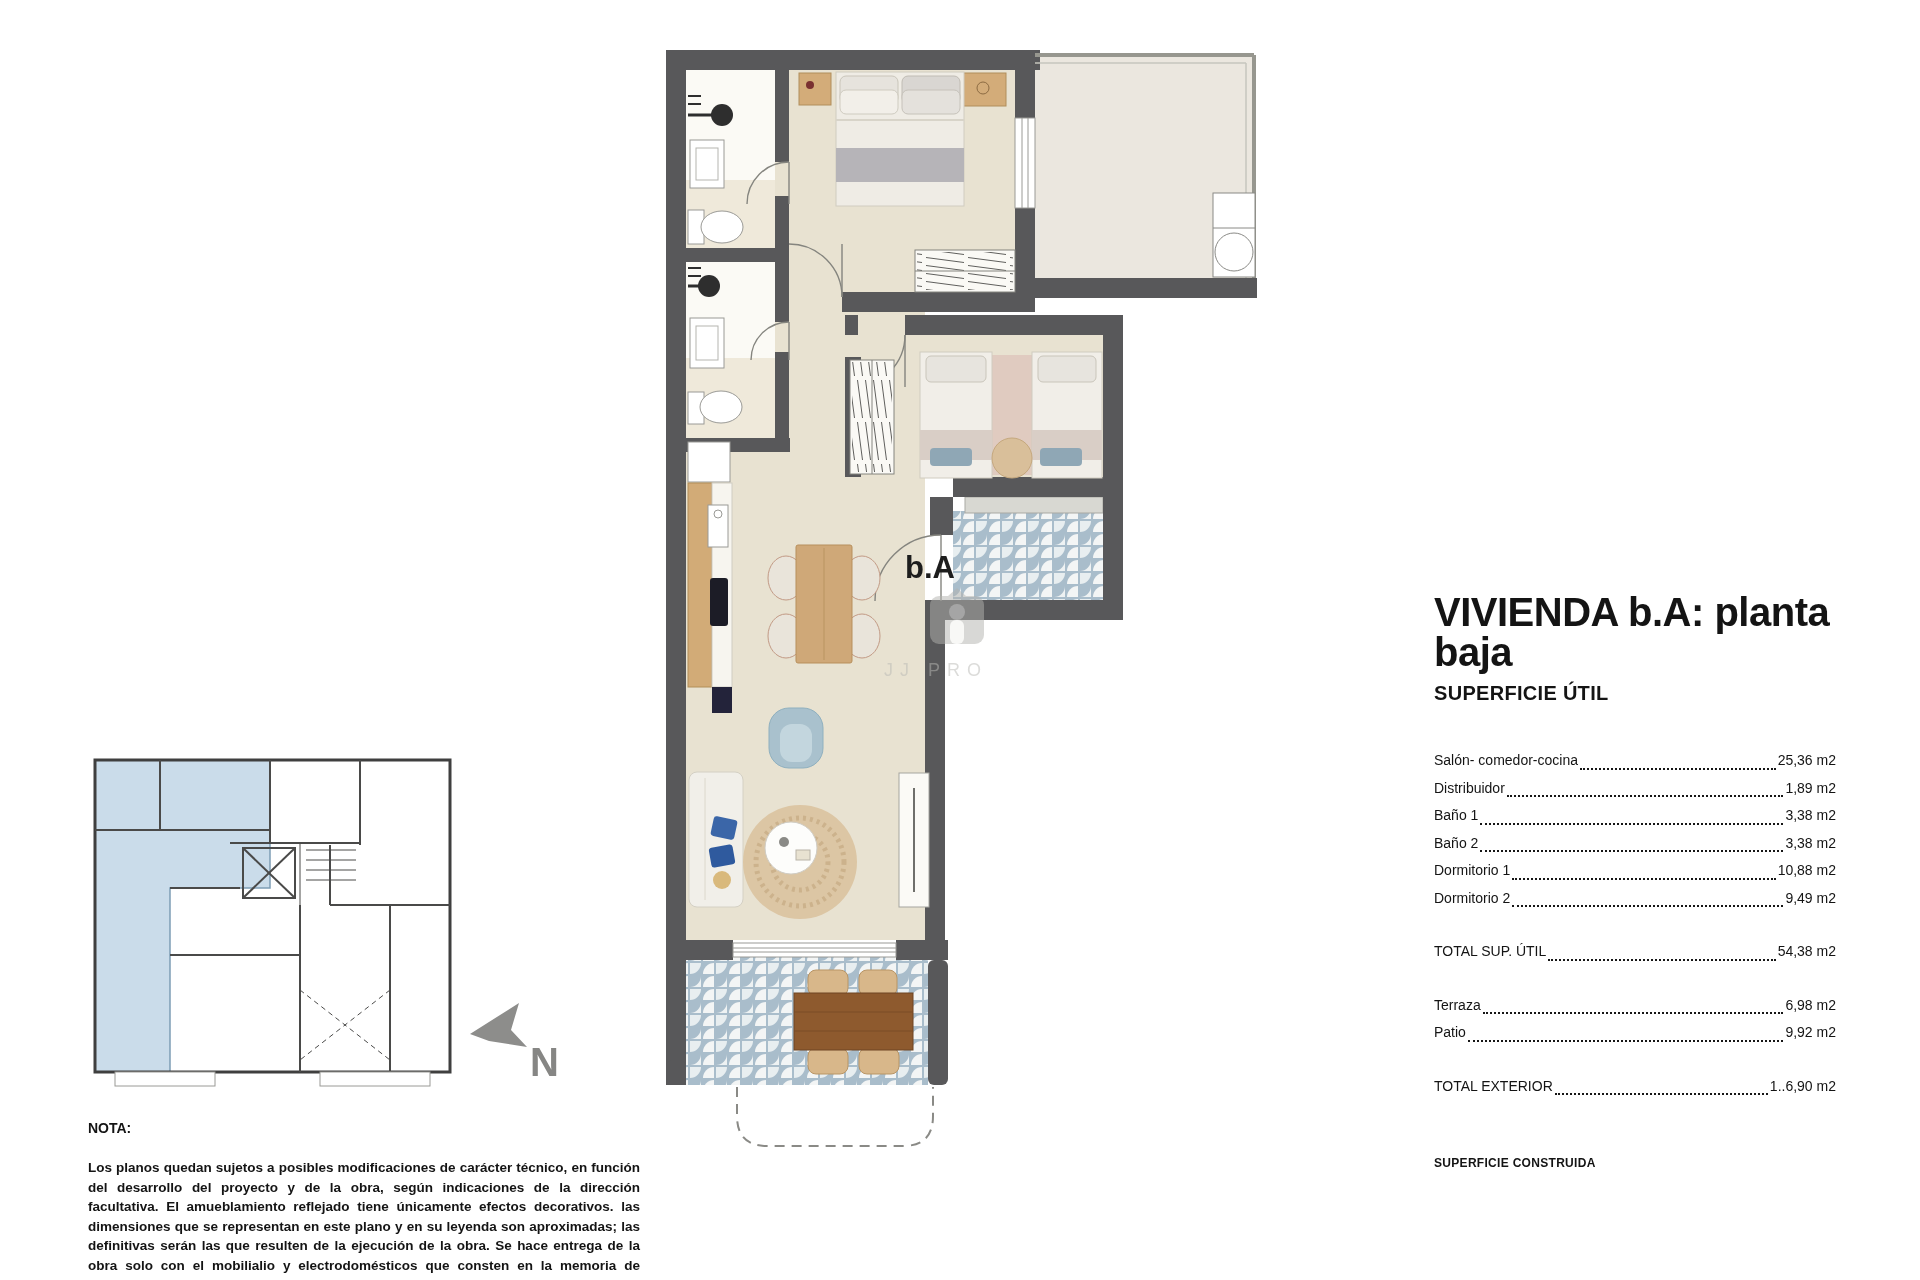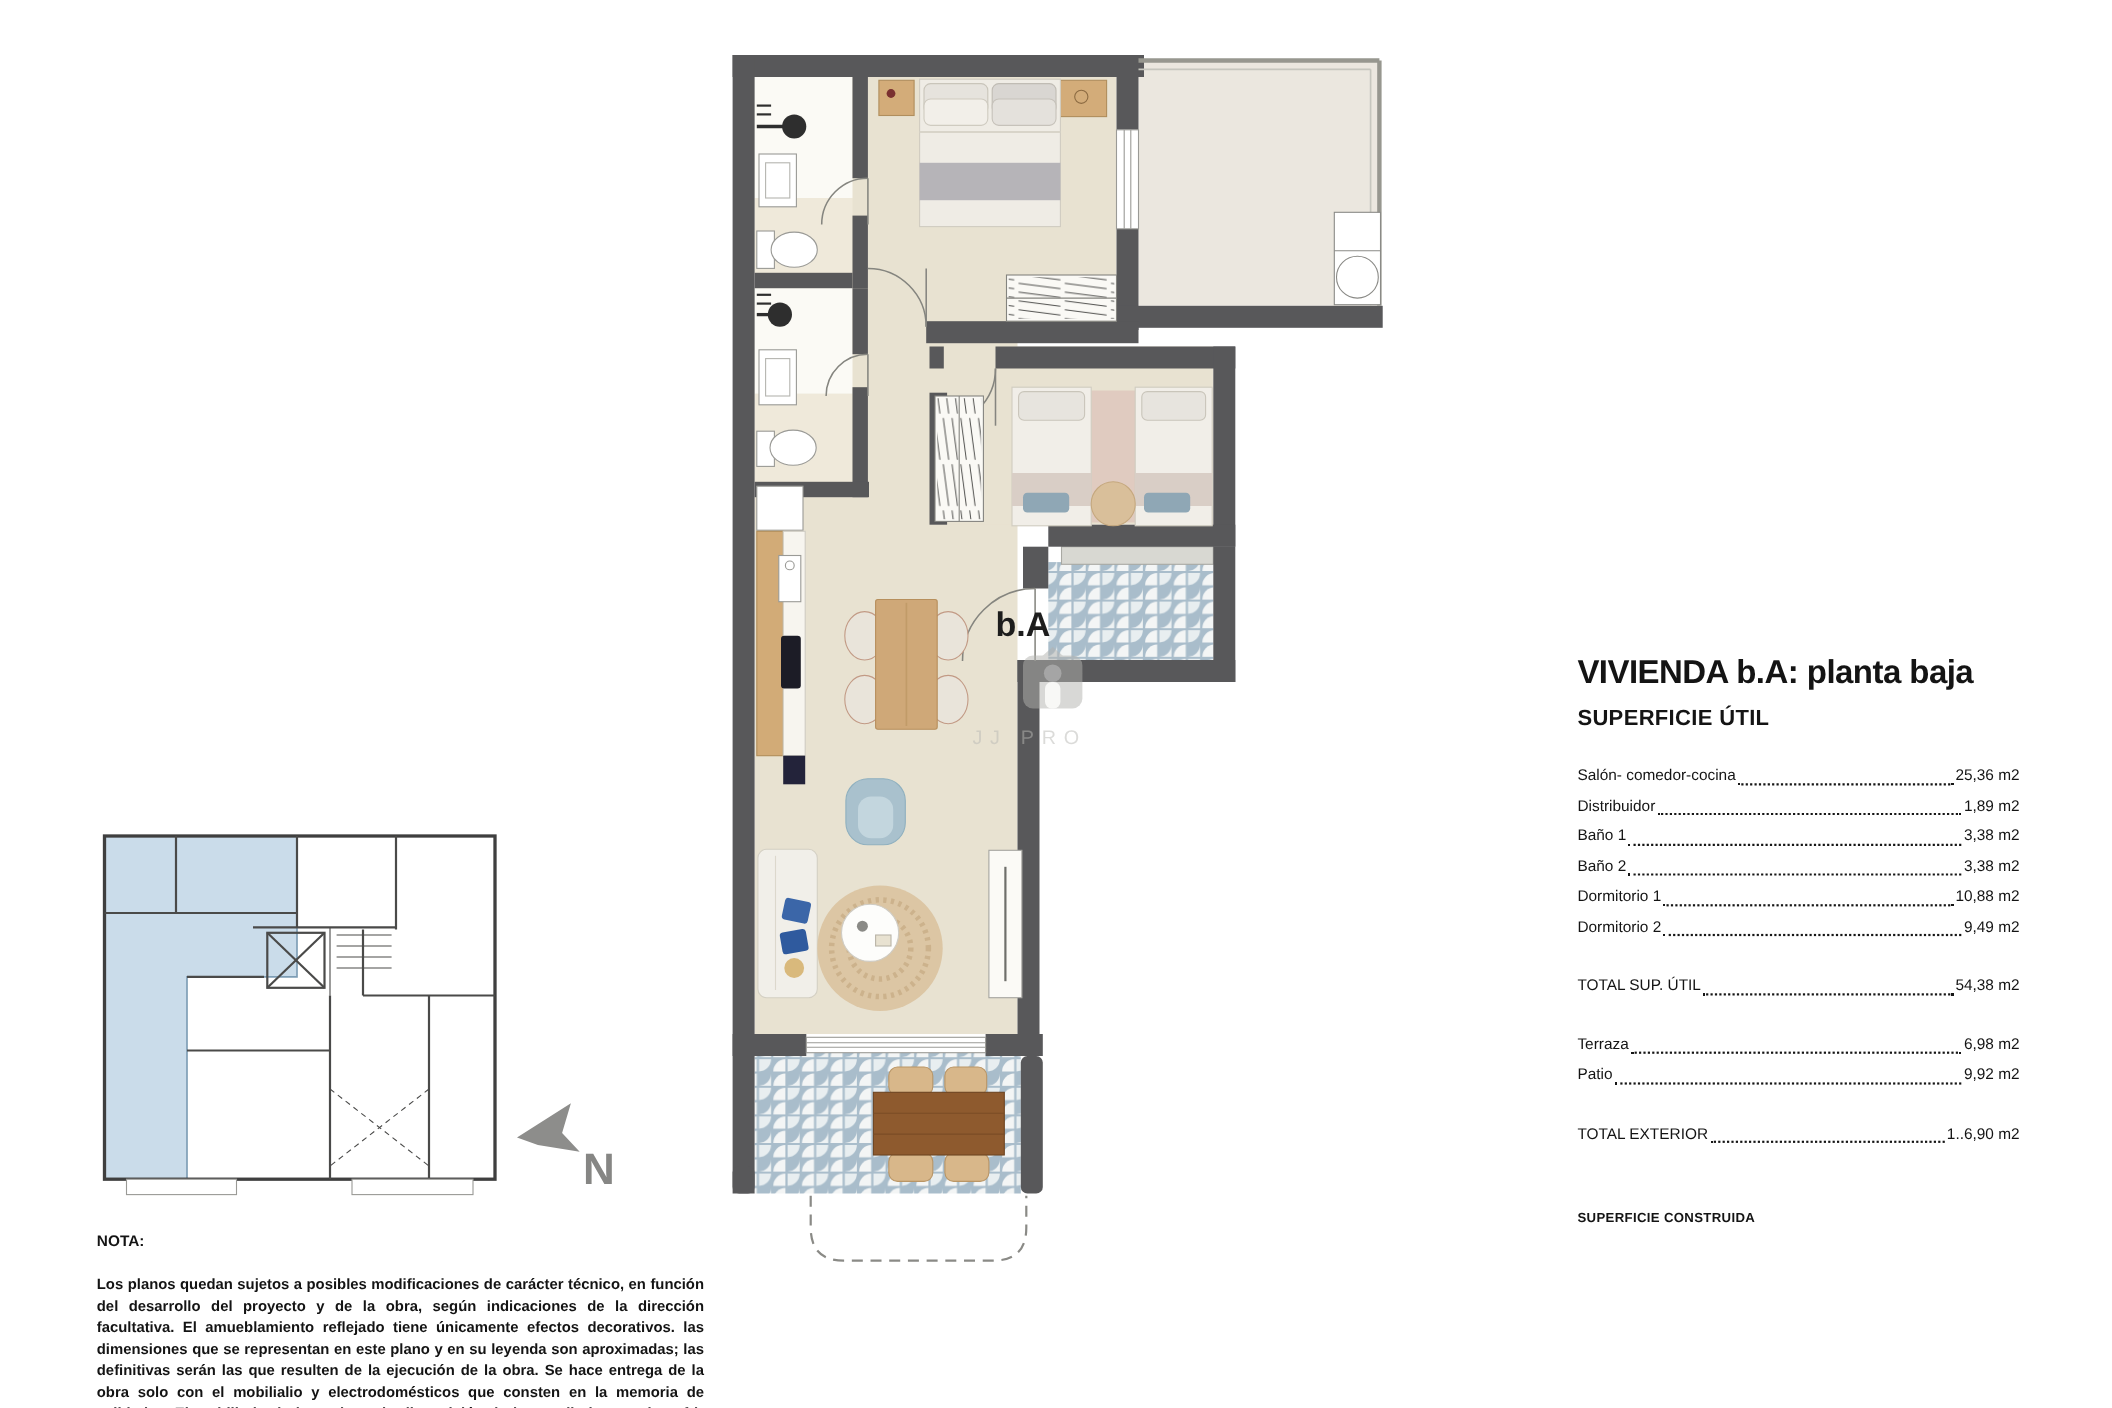--- a/index.html
+++ b/index.html
@@ -3,22 +3,22 @@
 <meta charset="utf-8">
 <style>
   html,body{margin:0;padding:0;background:#ffffff;}
   body{width:1920px;height:1280px;position:relative;overflow:hidden;
        font-family:"Liberation Sans","DejaVu Sans",sans-serif;color:#141414;}
   svg text{font-family:"Liberation Sans","DejaVu Sans",sans-serif;}
   .plan-svg{position:absolute;left:0;top:0;}
 
   
   .title-block{position:absolute;left:1434px;top:592px;width:402px;}
-  .tb-title{font-size:30px;line-height:40px;font-weight:700;letter-spacing:-0.5px;margin:0 0 10px 0;}
-  .tb-sub{font-size:20px;font-weight:700;letter-spacing:.3px;margin:0 0 26px 0;}
+  .tb-title{font-size:40px;line-height:40px;font-weight:700;letter-spacing:-0.5px;margin:0 0 10px 0;}
+  .tb-sub{font-size:20px;font-weight:700;letter-spacing:.3px;margin:0 0 42px 0;}
   .tb-row{display:flex;align-items:flex-end;font-size:14px;line-height:27.5px;white-space:nowrap;}
   .tb-leader{flex:1;border-bottom:2.6px dotted #161616;margin:0 2px 5px 2px;}
   .tb-value{white-space:nowrap;}
   .mt-total{margin-top:26px;text-align:center;}
   .mt-ext{margin-top:26px;}
   .tb-sub2{font-size:12px;font-weight:700;letter-spacing:.3px;margin:56px 0 0 0;}
   .mt-constr{margin-top:30px;}
 
   
   .note-block{position:absolute;left:88px;top:1120px;width:552px;}

